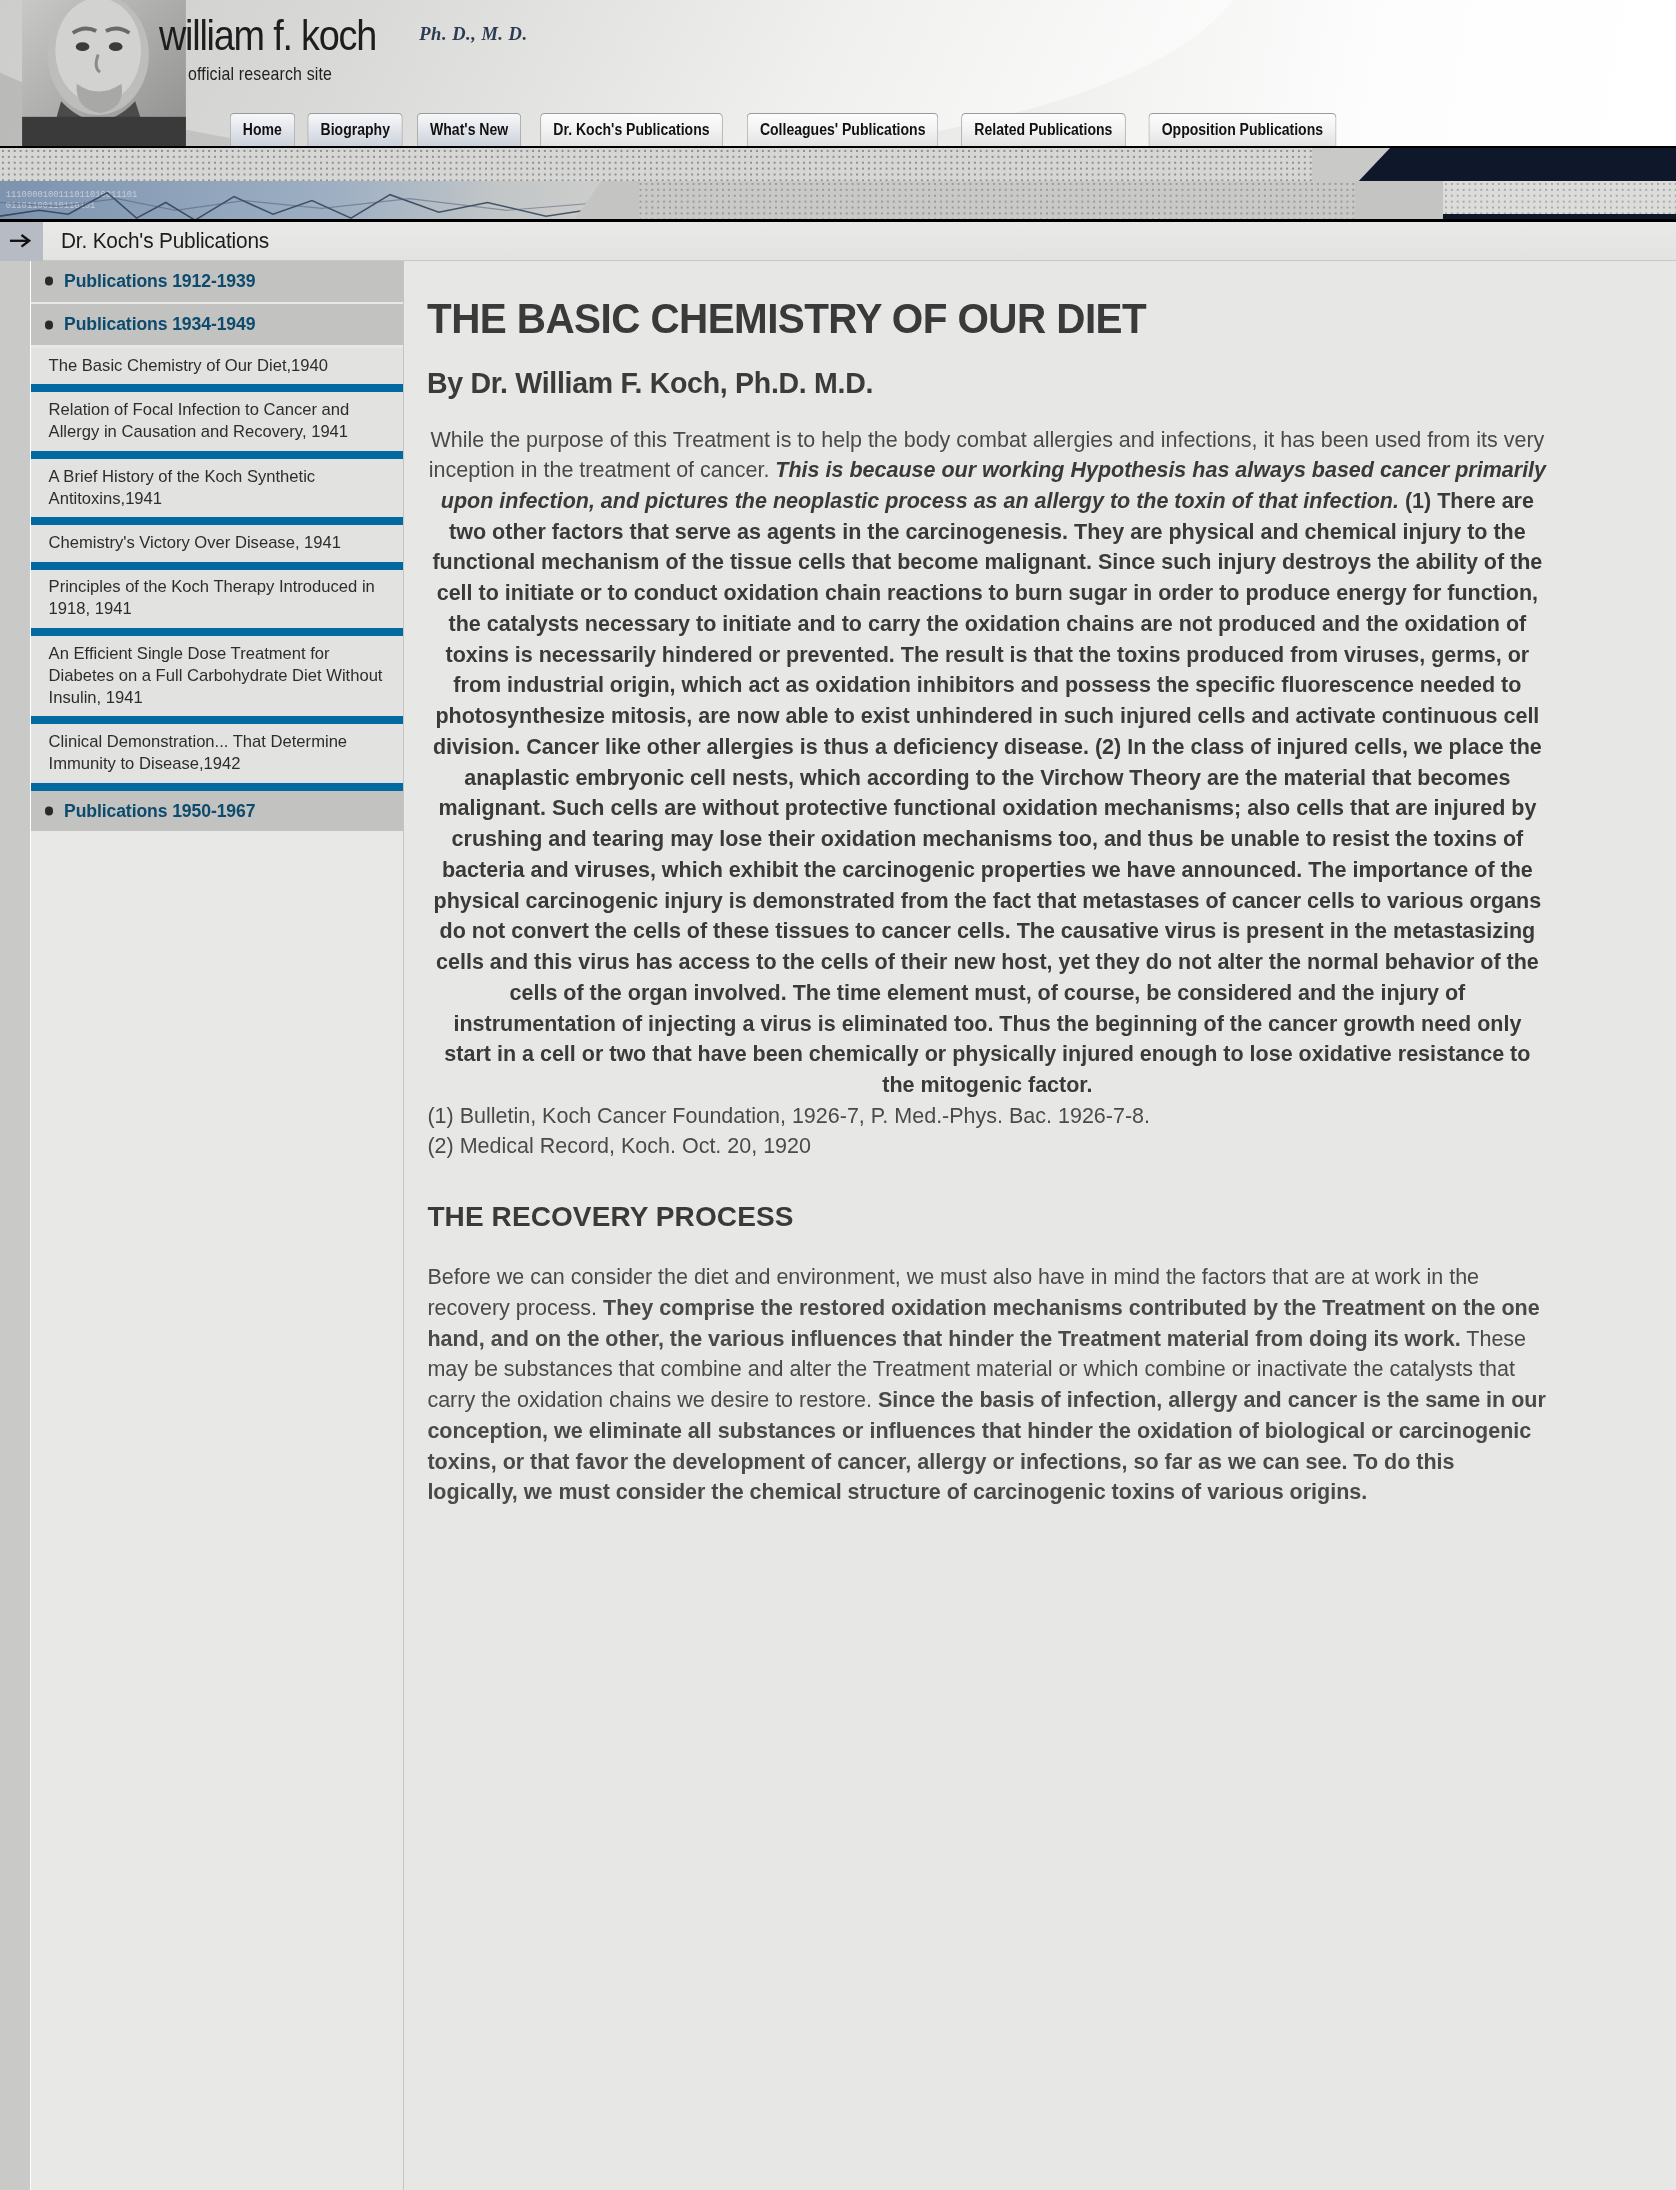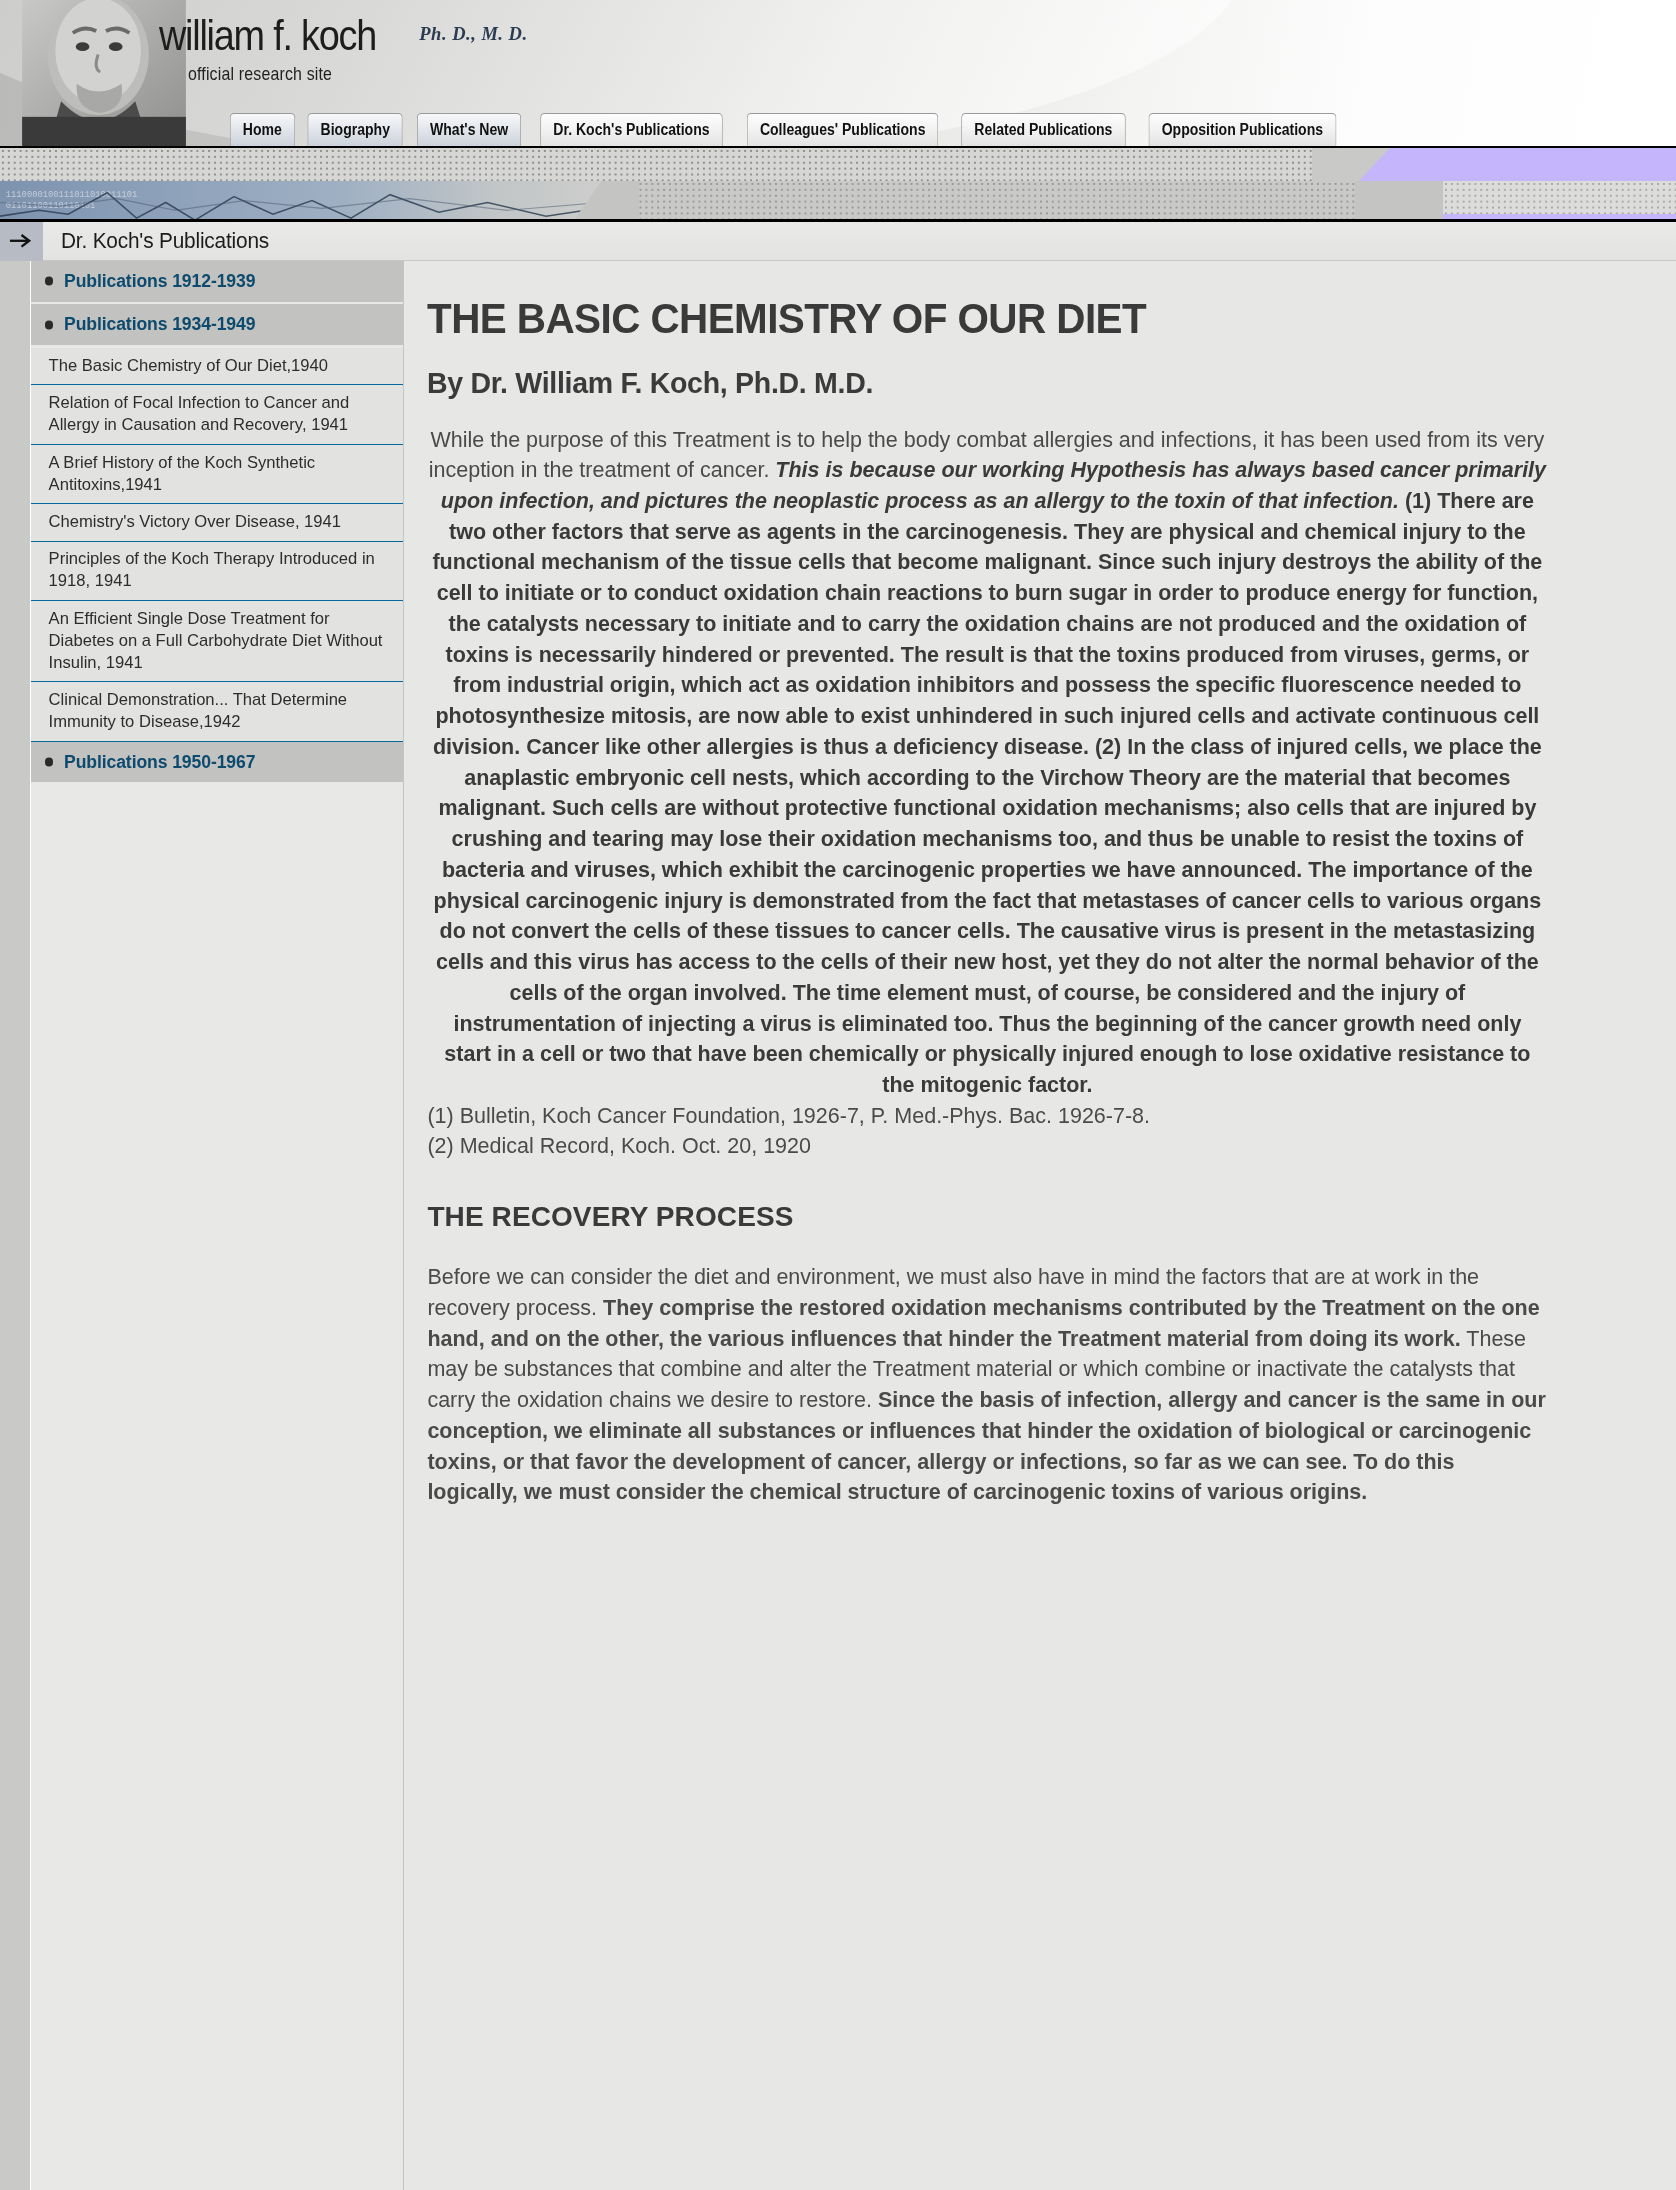--- a/index.html
+++ b/index.html
@@ -108,21 +108,21 @@
   }
   .tab.shaded {
     background: linear-gradient(to bottom, #f7f8fa 0%, #e6e9ee 40%, #ccd2db 100%);
   }
   .tab span { display:block; }
 
   
   .decorwrap {
     position: relative;
     height: 76px;
-    background: #c4b5fd;
+    background: #0f172a;
     border-top: 2.9px solid #000;
   }
   .decor-dots {
     position: absolute;
     left: 0; top: 0;
     width: 1312px; height: 33px;
     background-color: #d6d6d4;
     background-image:
       radial-gradient(circle, #8e8e8c 0.9px, transparent 1.1px);
     background-size: 5.9px 5.9px;
@@ -236,21 +236,21 @@
   .side-section .bullet {
     position: absolute;
     left: 13.7px; top: 50%;
     transform: translateY(-50%);
     width: 8.8px; height: 8.8px;
     border-radius: 50%;
     background: #2a2a2a;
   }
   .side-item {
     background: #e2e2e0;
-    border-bottom: 1px solid #0369a1;
+    border-bottom: 8px solid #0369a1;
     padding: 6.8px 15.6px 7.8px 17.6px;
     font-size: 16.6px;
     line-height: 1.32;
     color: #2d2d2d;
     cursor: pointer;
   }
 
   .content {
     flex: 1;
     background: #e7e7e5;

